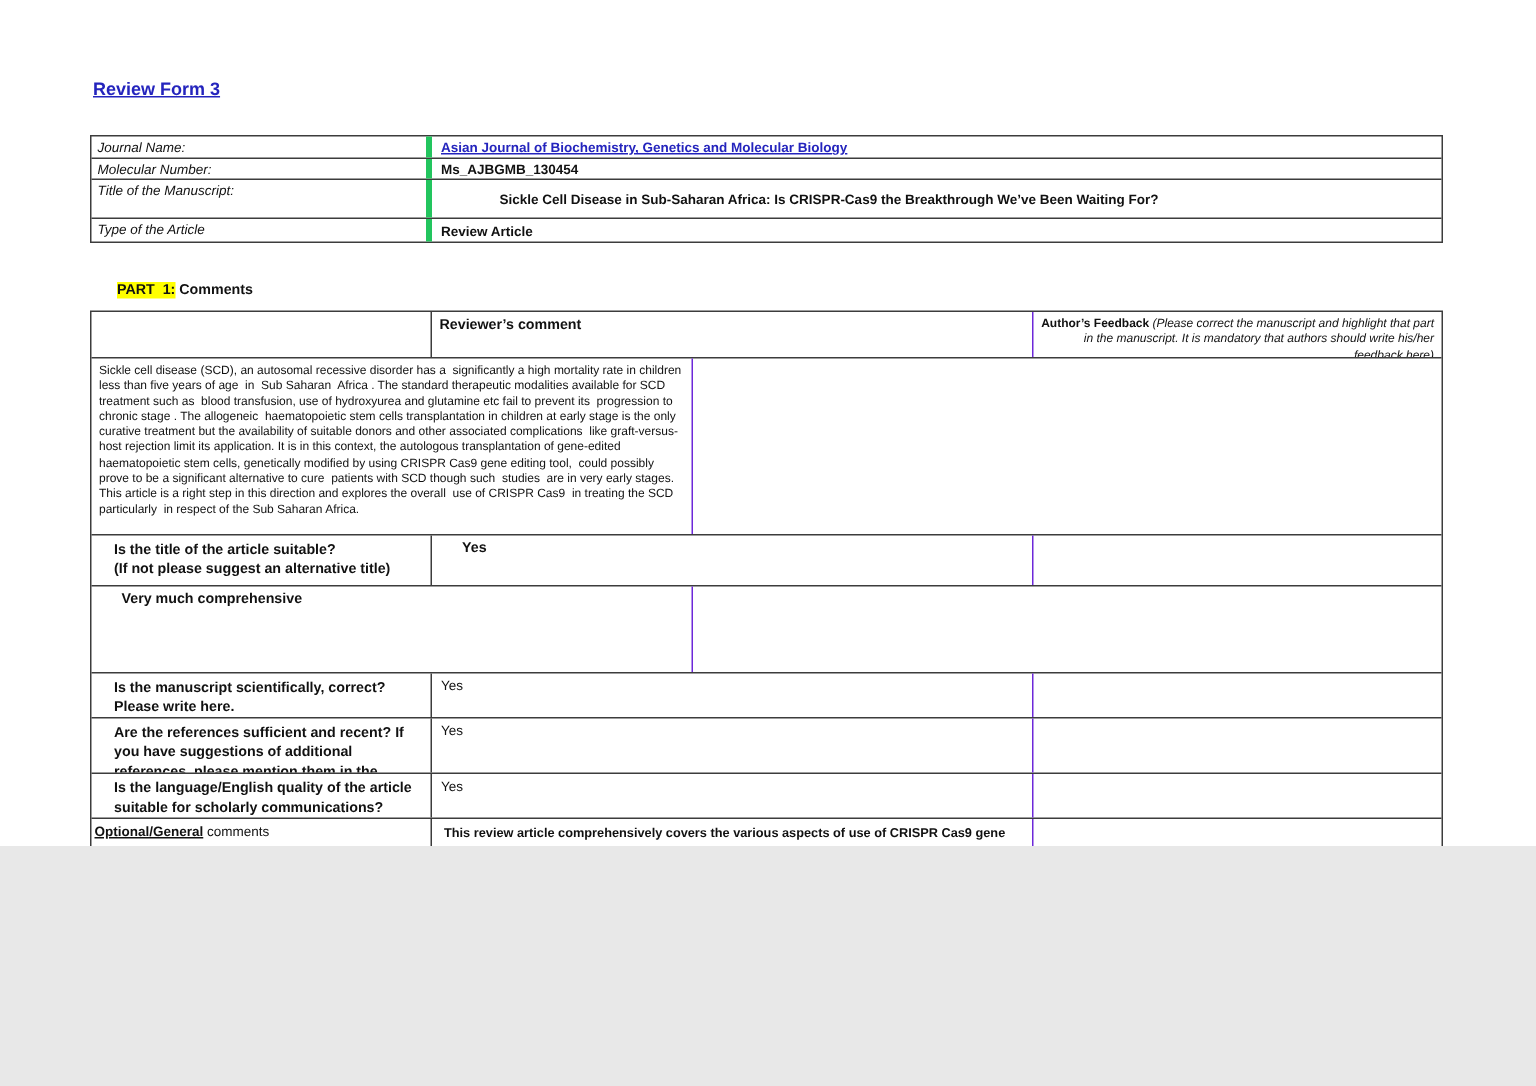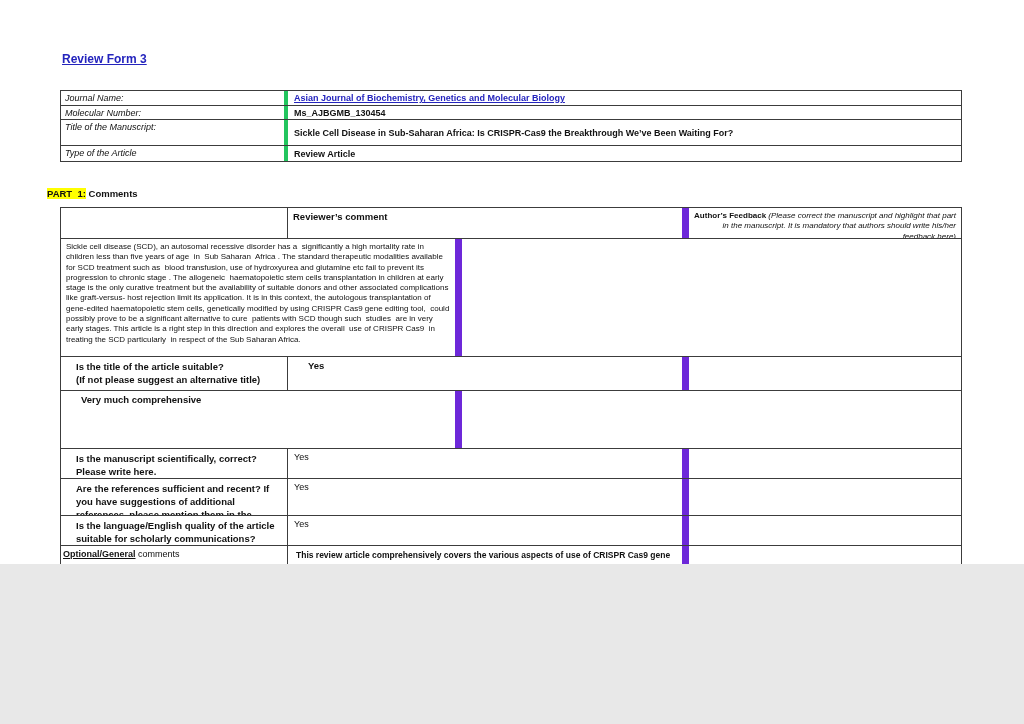--- a/index.html
+++ b/index.html
@@ -23,39 +23,39 @@
   .info-row { display:flex; border-bottom:1px solid #3c3c3c; box-sizing:border-box; }
   .info-row:last-child { border-bottom:none; }
   .info-label {
     width:227px; flex:0 0 227px; border-right:4px solid #22c55e;
     padding:2px 4px; box-sizing:border-box;font-style:italic;
   }
   .info-value {
     flex:1; padding:2px 6px; font-weight:bold; box-sizing:border-box;
     display:flex; align-items:center;
   }
-  .h15 { height:15px; } .h14 { height:14px; } .h26 { height:26px; }
+  .h15 { height:15px; } .h14 { height:14px; } .h26 { height:26px;gap:39px; }
   .link { color:#2424bd; text-decoration:underline; font-weight:bold; cursor:pointer; }
   
   .part-line {
-    position:absolute; left:47px; top:188px;
+    position:absolute; left:78px; top:188px;
     font-size:9.5px; font-weight:bold;
   }
   .part-badge { background:#ffff00; white-space:pre; }
   
   .comments-table {
     position:absolute; left:60px; top:207px; width:902px;
     border:1px solid #3c3c3c; box-sizing:border-box;
     font-size:9px;
   }
   .c-row { display:flex; border-bottom:1px solid #3c3c3c; box-sizing:border-box; }
   .c-row:last-child { border-bottom:none; }
   .cell { box-sizing:border-box; padding:3px 5px; overflow:hidden; }
   .c1 { width:227px; flex:0 0 227px; border-right:1px solid #3c3c3c; }
-  .c2 { width:401px; flex:0 0 401px; border-right:7px solid #6d28d9; }
+  .c2 { width:401px; flex:0 0 401px; border-right:1px solid #6d28d9; }
   .c3 { flex:1; }
   .rh-hdr { height:31px; } .rh1 { height:118px; } .rh2 { height:34px; }
   .rh3 { height:58px; } .rh4 { height:30px; } .rh5 { height:37px; }
   .rh6 { height:30px; } .rh7 { height:55px; }
   .q-text {
     font-weight:bold; font-size:9.5px; line-height:13px;
     padding-left:15px; white-space:pre-wrap;
   }
   .hdr-reviewer { font-weight:bold; font-size:9.5px; }
   .hdr-author { font-size:8px; line-height:10.3px;text-align:right; }

